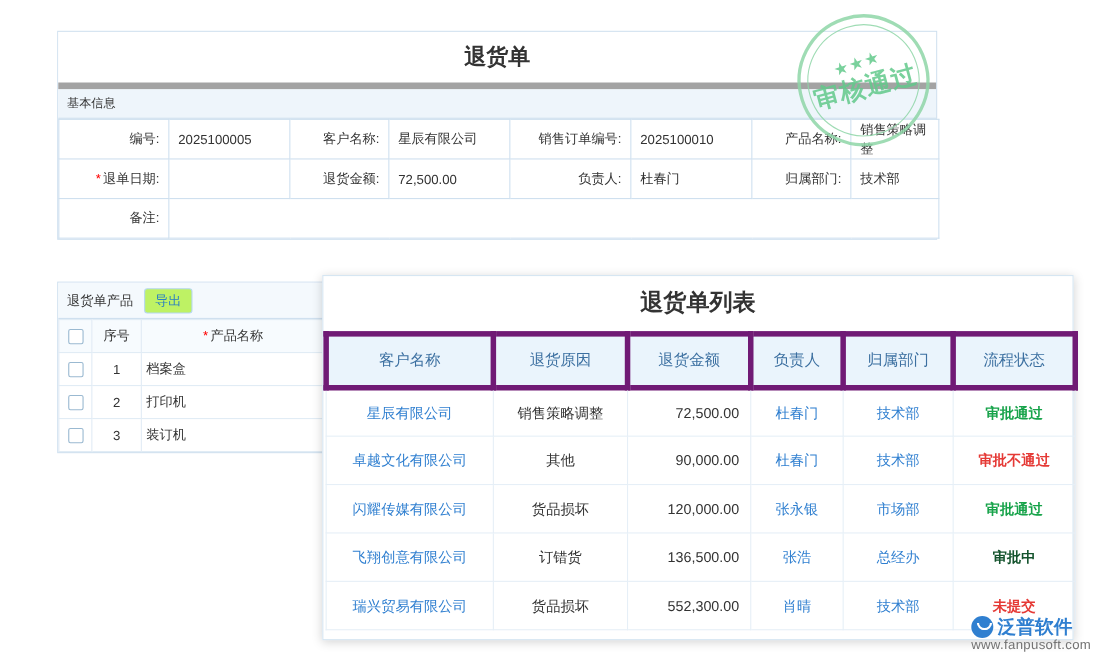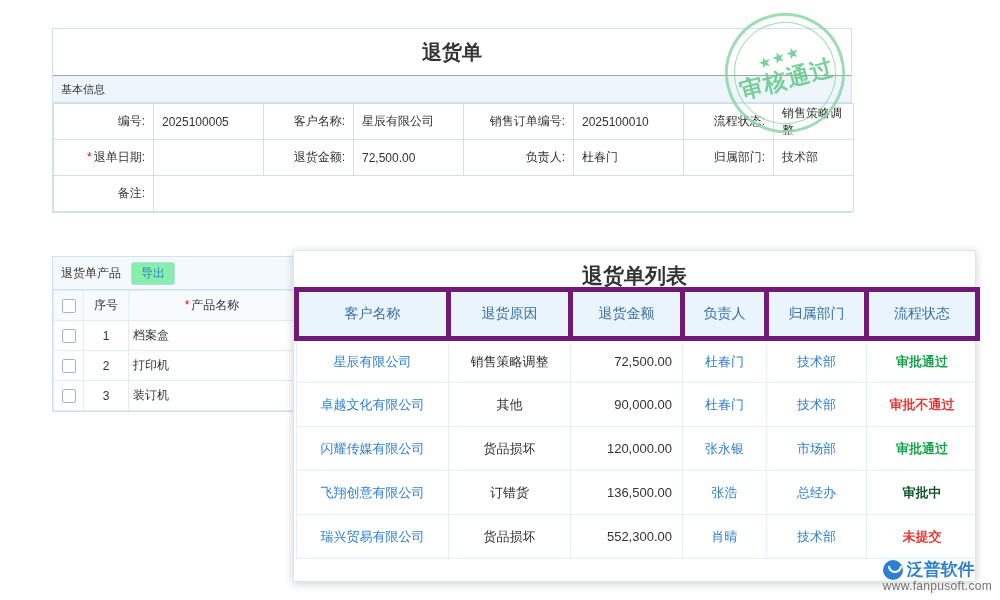--- a/index.html
+++ b/index.html
@@ -27,21 +27,21 @@
     border: 1px solid #cfe0ef;
     box-sizing: border-box;
   }
   .form-title {
     height: 46px;
     line-height: 46px;
     text-align: center;
     font-size: 20px;
     font-weight: bold;
     color: #333;
-    border-bottom: 1px solid #a3a3a3;
+    border-bottom: 6px solid #a3a3a3;
     background: #fff;
     position: relative;
   }
   .section-label {
     height: 26px;
     line-height: 26px;
     padding-left: 8px;
     background: #eef5fb;
     border-bottom: 1px solid #cfe0ef;
     font-size: 11px;
@@ -131,21 +131,21 @@
     align-items: center;
     padding-left: 8px;
     background: #f4f9fd;
     border-bottom: 1px solid #cfe0ef;
     font-size: 12px;
     gap: 10px;
   }
   .btn-export {
     display: inline-block;
     padding: 2px 9px;
-    background: #86efac;
+    background: #bef264;
     border: 1px solid #b6d7ef;
     border-radius: 3px;
     color: #2a7fc1;
     font-size: 12px;
     cursor: pointer;
   }
   table.prod-table {
     border-collapse: collapse;
     width: 100%;
     table-layout: fixed;
@@ -179,21 +179,21 @@
     left: 293px;
     top: 250px;
     width: 683px;
     height: 332px;
     background: #ffffff;
     border: 1px solid #d6e6f2;
     box-shadow: 0 2px 9px rgba(0,0,0,.18);
     box-sizing: border-box;
   }
   .list-title {
-    height: 36px;
+    height: 50px;
     line-height: 50px;
     text-align: center;
     font-size: 21px;
     font-weight: bold;
     color: #333;
   }
   table.list-table {
     border-collapse: collapse;
     width: 100%;
     table-layout: fixed;
@@ -291,21 +291,21 @@
         <col style="width:80px">
     </colgroup>
     <tbody>
         <tr>
       <td class="lbl">编号:</td>
       <td class="val">2025100005</td>
       <td class="lbl">客户名称:</td>
       <td class="val">星辰有限公司</td>
       <td class="lbl">销售订单编号:</td>
       <td class="val">2025100010</td>
-      <td class="lbl">流程状态:</td>
+      <td class="lbl">产品名称:</td>
       <td class="val">销售策略调整</td>
     </tr>
     <tr>
       <td class="lbl">
         <span class="req">*</span><span>退单日期:</span>
       </td>
       <td class="val"></td>
       <td class="lbl">退货金额:</td>
       <td class="val">72,500.00</td>
       <td class="lbl">负责人:</td>

